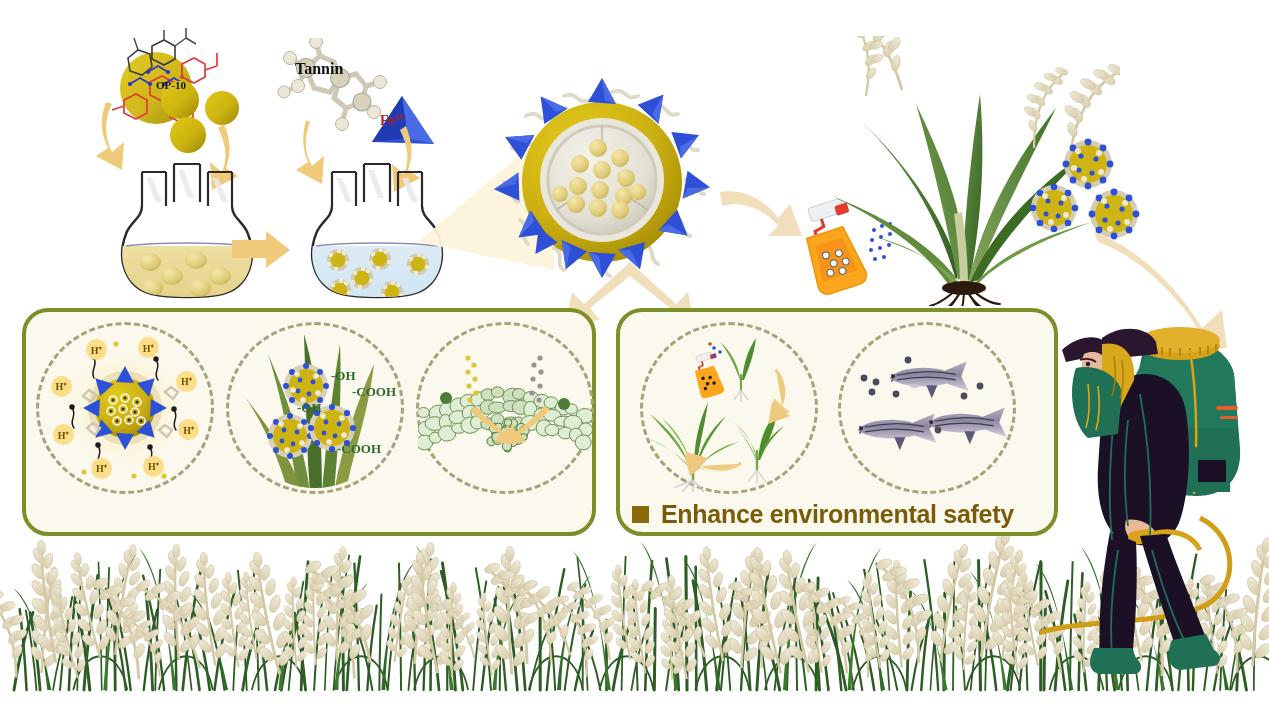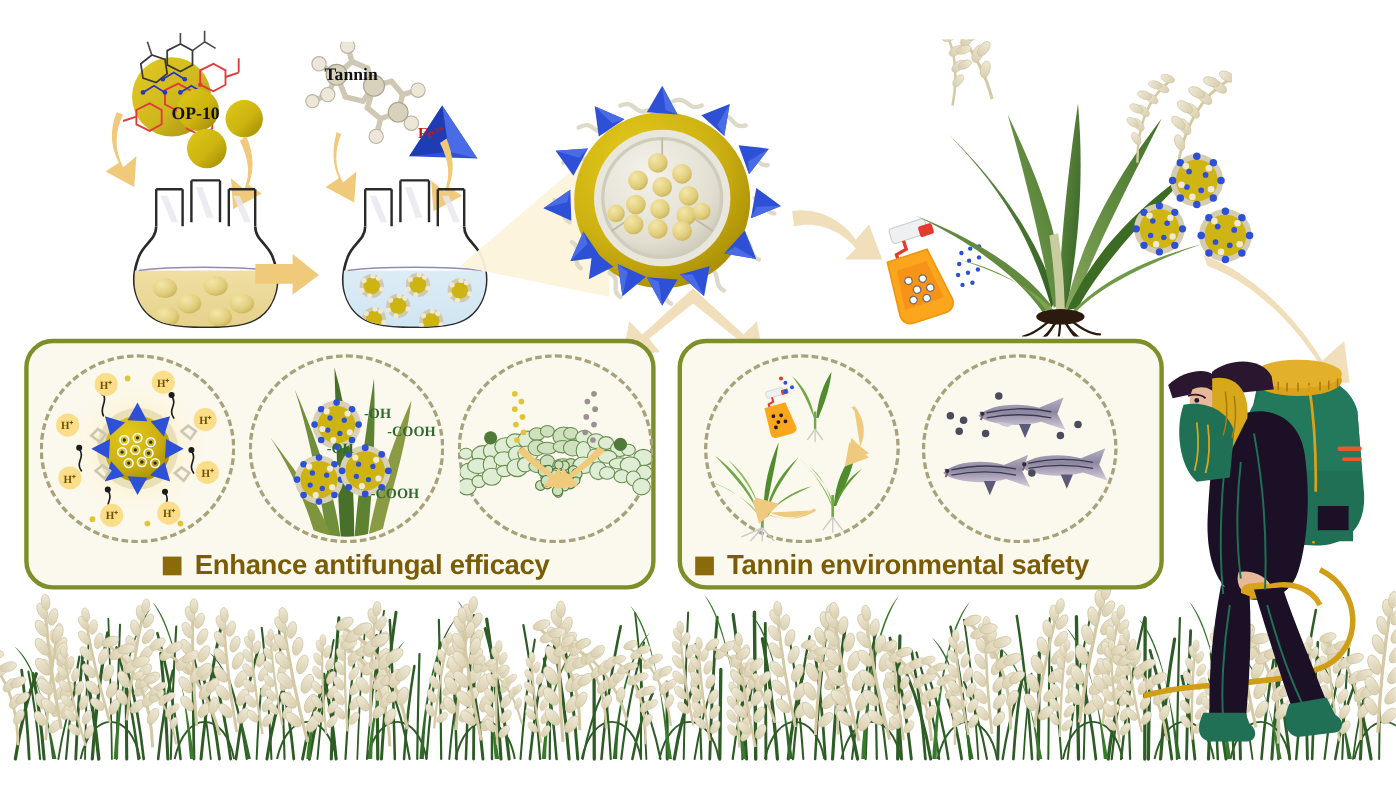--- a/index.html
+++ b/index.html
@@ -446,21 +446,21 @@
         <path d="M108,12 L118,18 M108,12 L108,2"></path>
       </g>
     </g>
   </svg>
 
   <svg class="abs" style="left:152px;top:78px;" width="110" height="80">
     <circle cx="28" cy="22" r="19" fill="url(#gOPBall)"></circle>
     <circle cx="70" cy="30" r="17" fill="url(#gOPBall)"></circle>
     <circle cx="36" cy="57" r="18" fill="url(#gOPBall)"></circle>
   </svg>
-  <div class="lbl abs" style="left:156px;top:95px;font-size:16px;text-align:right;">OP-10</div>
+  <div class="lbl abs" style="left:156px;top:79px;font-size:11px;text-align:right;">OP-10</div>
 
   <svg class="abs" style="left:268px;top:38px;" width="130" height="100">
     <g stroke="#cfc8b4" stroke-width="5" stroke-linecap="round">
       <path d="M38,30 L22,20"></path>
         <path d="M38,30 L30,48"></path>
         <path d="M38,30 L52,18"></path>
       <path d="M52,18 L66,24"></path>
         <path d="M66,24 L72,40"></path>
         <path d="M72,40 L62,54"></path>
       <path d="M62,54 L46,50"></path>
@@ -1228,24 +1228,20 @@
       <circle cx="122" cy="34" r="2.6"></circle>
         <circle cx="116" cy="41" r="2.6"></circle>
         <circle cx="123" cy="48" r="2.6"></circle>
       <circle cx="115" cy="55" r="2.6"></circle>
         <circle cx="122" cy="62" r="2.6"></circle>
         <circle cx="114" cy="69" r="2.6"></circle>
       <circle cx="121" cy="76" r="2.6"></circle>
     </g>
   </svg>
 
-  <div class="panel-label" style="left:148px;top:500px;">
-    <span class="bullet-sq"></span>
-    <span>Enhance antifungal efficacy</span>
-  </div>
 
   <div class="panel" style="left:616px;top:308px;width:442px;height:228px;"></div>
 
   <div class="dashcircle" style="left:640px;top:322px;width:178px;height:172px;"></div>
   <svg class="abs" style="left:642px;top:324px;" width="174" height="168">
 
     <g transform="translate(48,34) rotate(-16) scale(0.58)">
       <rect x="10" y="0" width="28" height="11" rx="3" fill="#eef0f2" stroke="#c8ccd0"></rect>
       <rect x="34" y="4" width="11" height="8" rx="2" fill="#e33b2e"></rect>
       <path d="M18,11 L18,18 L10,20 L10,25" fill="none" stroke="#e33b2e" stroke-width="3"></path>
@@ -1362,21 +1358,21 @@
       <circle cx="32" cy="68" r="3.4"></circle>
         <circle cx="56" cy="70" r="3.4"></circle>
         <circle cx="140" cy="62" r="3.4"></circle>
       <circle cx="124" cy="72" r="3.4"></circle>
         <circle cx="98" cy="106" r="3.4"></circle>
     </g>
   </svg>
 
   <div class="panel-label" style="left:632px;top:500px;">
     <span class="bullet-sq"></span>
-    <span>Tannin environmental safety</span>
+    <span>Enhance environmental safety</span>
   </div>
 
   <svg class="abs" style="left:1040px;top:288px;" width="220" height="412">
 
     <path d="M160,230 C198,248 200,300 164,318 C120,338 40,330 -4,346" fill="none" stroke="#cf9d16" stroke-width="5"></path>
 
     <g>
       <path d="M104,58 C138,44 186,52 194,86 L200,160 C202,190 186,208 156,208
                L120,206 C98,204 92,188 94,166 L98,86 Z" fill="#1f7054"></path>
       <path d="M104,58 C138,44 186,52 194,86 L198,140 L106,140 Z" fill="#23795c"></path>

